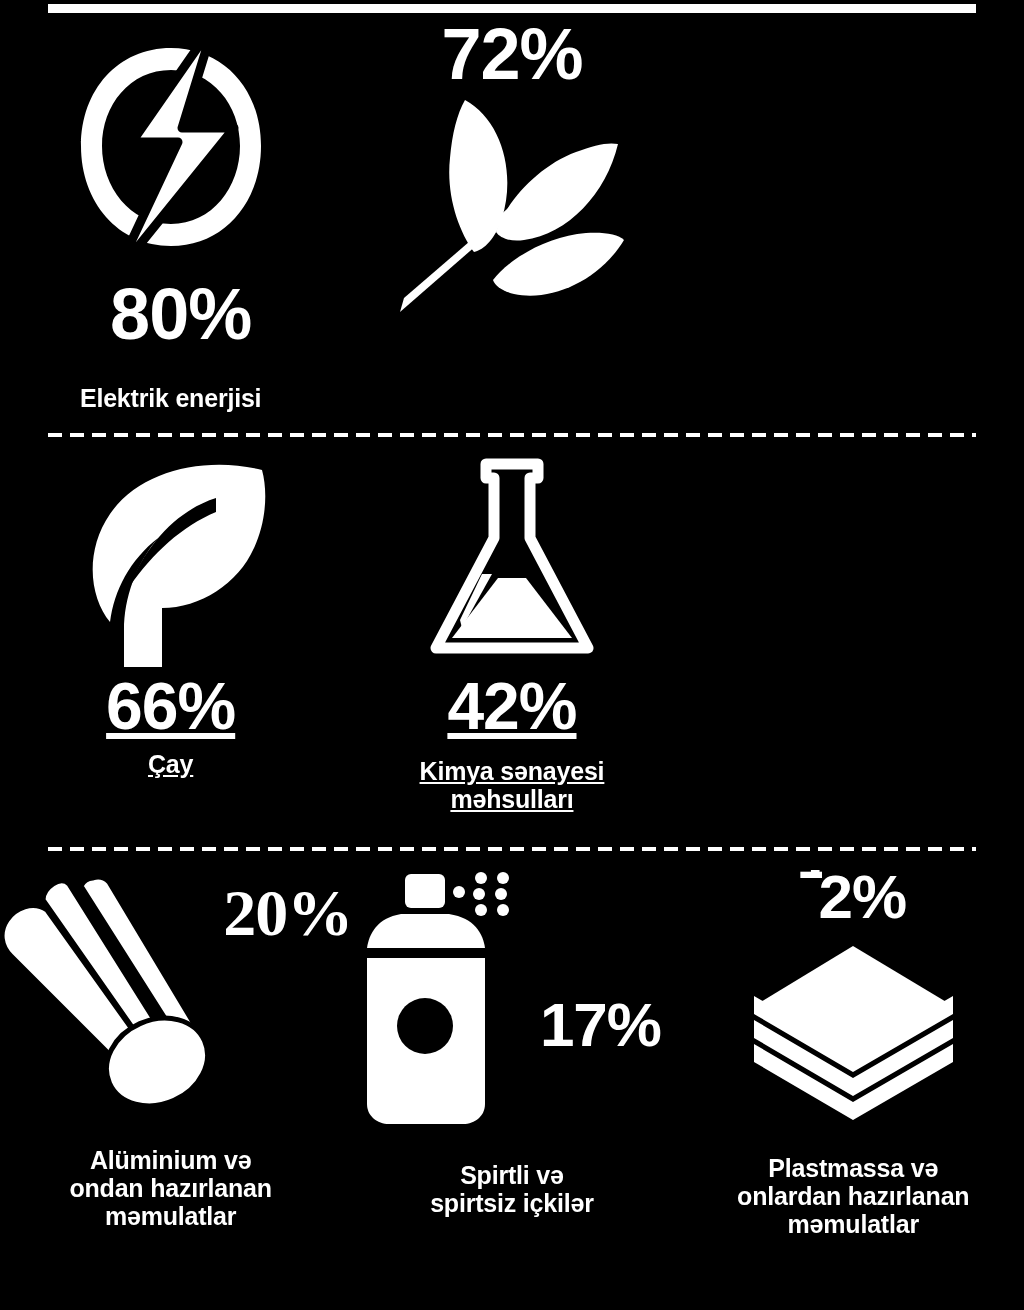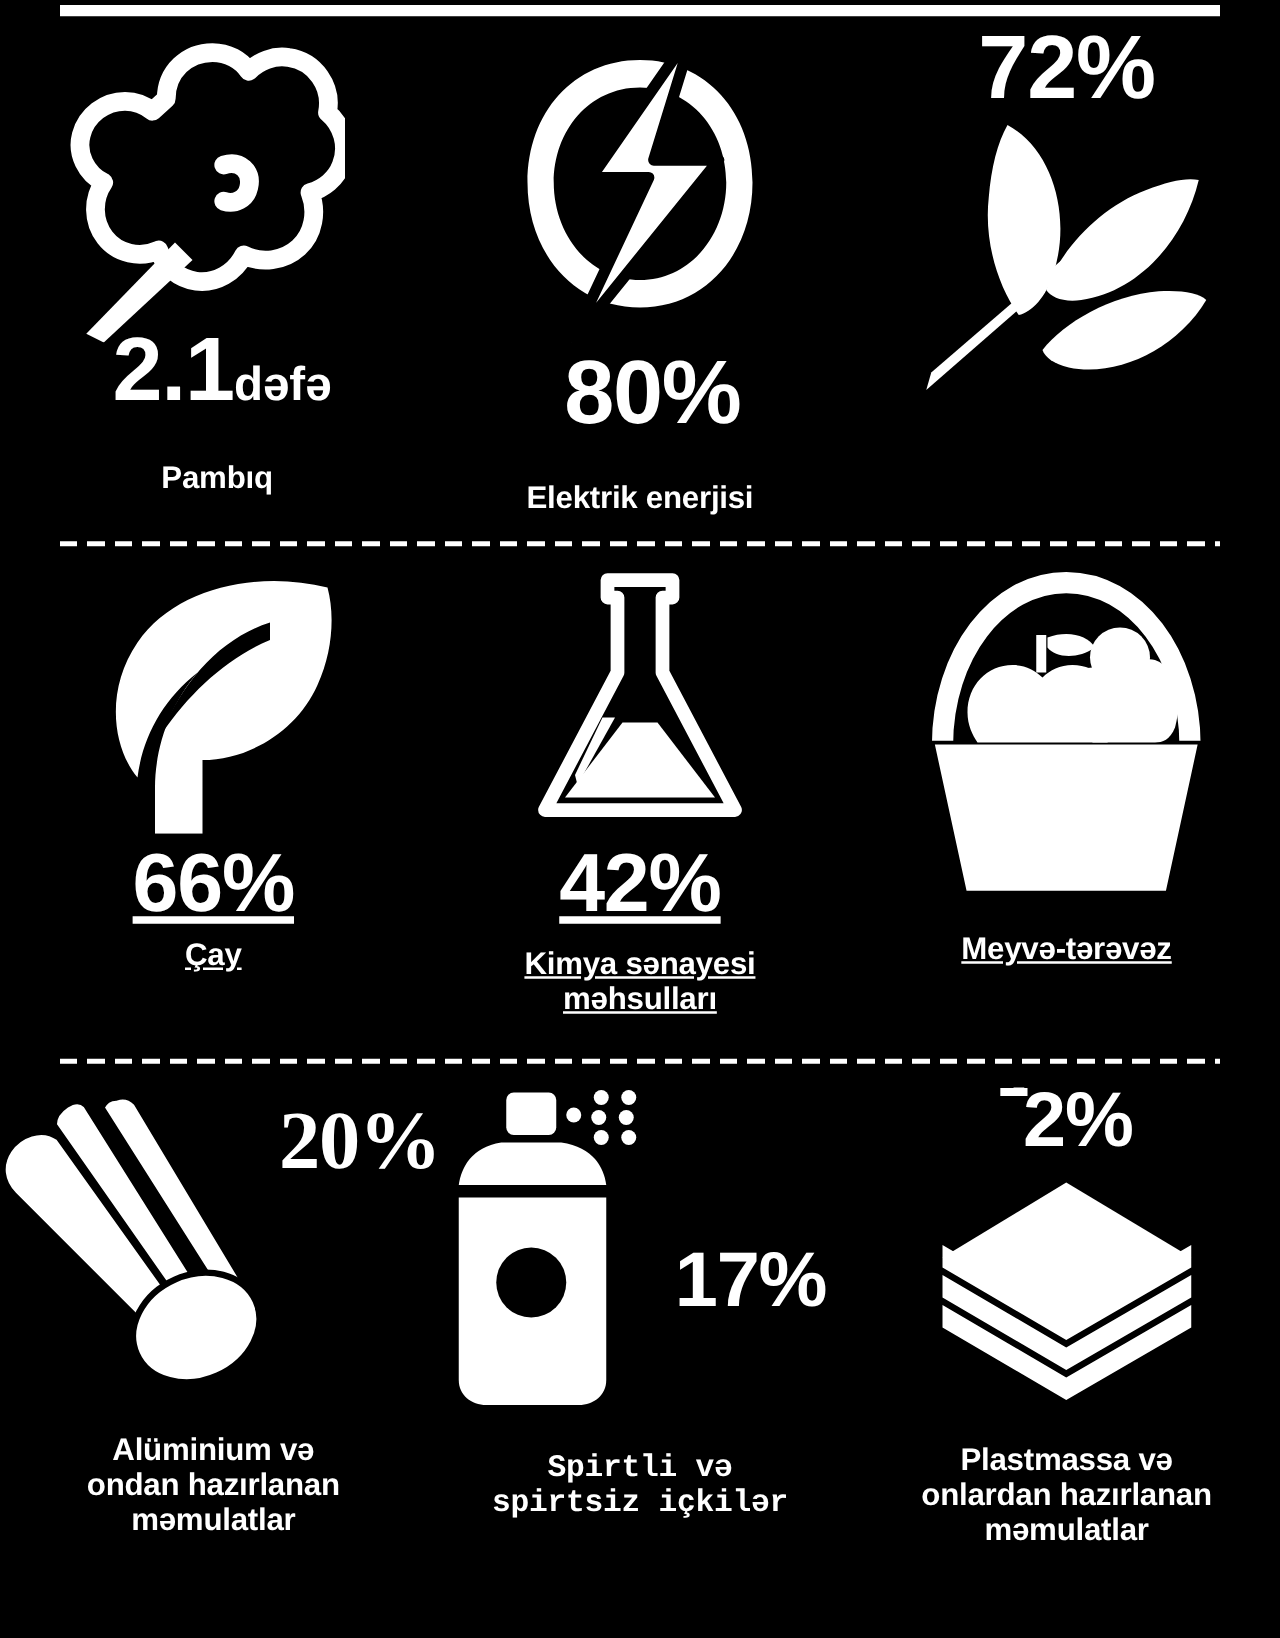--- a/index.html
+++ b/index.html
@@ -117,21 +117,21 @@
   .chem-cap { margin-top: 18px; }
   .fruit-cap { margin-top: 28px; }
 
   
   .alu-row { display: flex; align-items: flex-start; }
   .alu-val { font-size: 66px; margin-top: 14px; margin-left: 4px; font-family: Liberation Serif, serif; }
   .alu-cap { margin-top: 30px; }
 
   .spray-row { display: flex; align-items: center; }
   .spray-val { font-size: 62px; margin-left: 2px; margin-top: 52px; }
-  .spray-cap { margin-top: 30px; font-family: Liberation Mono, monospace; }
+  .spray-cap { margin-top: 30px; }
 
   .plastic-val { font-size: 62px; margin-bottom: 6px; }
   .plastic-cap { margin-top: 30px; }
   .clipped-glyph {
     position: relative;
     display: inline-block;
     overflow: hidden;
     height: 18px;
     width: 22px;
     vertical-align: bottom;
@@ -154,51 +154,20 @@
 <body>
 
 <div class="page">
 
   <div class="top-rule"></div>
   <div class="dashed-rule r1"></div>
   <div class="dashed-rule r2"></div>
 
   <div class="row row1">
 
-    <div class="cell c-cotton">
-      <div class="icon-wrap cotton-icon">
-        <svg width="240" height="250" viewBox="0 0 240 250">
-          <path d="M33 243 L104 170 L118 184 L47 250 Z" fill="#fff"></path>
-          <g class="stroke-w" stroke-width="15" stroke-linejoin="round" stroke-linecap="round">
-            <path d="M97 55
-                     C97 33 114 18 134 18
-                     C146 18 157 24 163 33
-                     C171 25 183 20 195 22
-                     C216 25 230 45 226 66
-                     C238 76 243 93 237 108
-                     C233 119 223 127 212 130
-                     C218 145 215 163 203 174
-                     C191 185 173 187 159 180
-                     C152 194 137 203 121 201
-                     C107 199 95 189 91 176
-                     C76 183 58 179 48 166
-                     C38 153 38 135 47 122
-                     C33 115 25 99 29 84
-                     C33 68 48 57 64 57
-                     C72 57 80 60 86 65 Z"></path>
-            <path d="M143 108 C156 104 166 113 163 126 C161 135 152 140 143 137"></path>
-          </g>
-        </svg>
-      </div>
-      <div class="value cotton-val">
-        <span class="value-big">2.1</span>
-        <span class="value-unit">dəfə</span>
-      </div>
-      <div class="caption cotton-cap">Pambıq</div>
-    </div>
 
     <div class="cell c-energy">
       <div class="icon-wrap">
         <svg width="230" height="250" viewBox="0 0 230 250">
           <path d="M115 24
                    C62 24 25 66 25 122
                    C25 178 62 222 115 222
                    C168 222 205 178 205 122
                    C205 66 168 24 115 24 Z
                    M115 46
@@ -267,47 +236,20 @@
           </g>
           <path d="M76 126 L104 126 L150 186 L30 186 Z" fill="#fff"></path>
           <path d="M60 122 L70 122 L40 176 L38 168 Z" fill="#fff"></path>
         </svg>
       </div>
       <div class="value value-mid chem-val">42%</div>
       <div class="caption chem-cap">Kimya sənayesi
 məhsulları</div>
     </div>
 
-    <div class="cell">
-      <div class="icon-wrap">
-        <svg width="250" height="265" viewBox="0 0 250 265">
-          <path d="M26 144 C26 72 70 14 125 14 C180 14 224 72 224 144" fill="none" stroke="#fff" stroke-width="17"></path>
-          <path d="M18 142 L232 142 L206 262 L44 262 Z" fill="#fff"></path>
-          <path d="M18 142 L232 142 L206 262 L44 262 Z" fill="none" stroke="#000" stroke-width="3"></path>
-          <path d="M46 118
-                   C46 96 62 80 82 80
-                   C92 80 100 84 106 90
-                   C112 84 120 80 130 80
-                   C150 80 166 96 166 118
-                   C166 128 162 136 158 142
-                   L54 142 C50 136 46 128 46 118 Z" fill="#fff"></path>
-          <rect x="101" y="56" width="8" height="30" fill="#fff"></rect>
-          <path d="M110 58 C126 52 142 56 148 66 C134 76 116 74 110 66 Z" fill="#fff"></path>
-          <circle cx="168" cy="74" r="24" fill="#fff"></circle>
-          <circle cx="146" cy="102" r="20" fill="#fff"></circle>
-          <path d="M196 76
-                   C214 82 218 108 212 130
-                   C208 140 202 142 196 142
-                   L146 142
-                   C142 128 148 102 166 86
-                   C176 78 188 74 196 76 Z" fill="#fff"></path>
-        </svg>
-      </div>
-      <div class="caption fruit-cap">Meyvə-tərəvəz</div>
-    </div>
   </div>
 
   <div class="row row3">
 
     <div class="cell">
       <div class="alu-row">
         <div class="icon-wrap">
           <svg width="230" height="250" viewBox="0 0 230 250">
             <g fill="#fff" stroke="#000" stroke-width="5">
               <path d="M18 54 C10 66 12 80 22 90 L132 200 C142 210 158 210 168 198 L58 44 C44 34 26 42 18 54 Z"></path>

